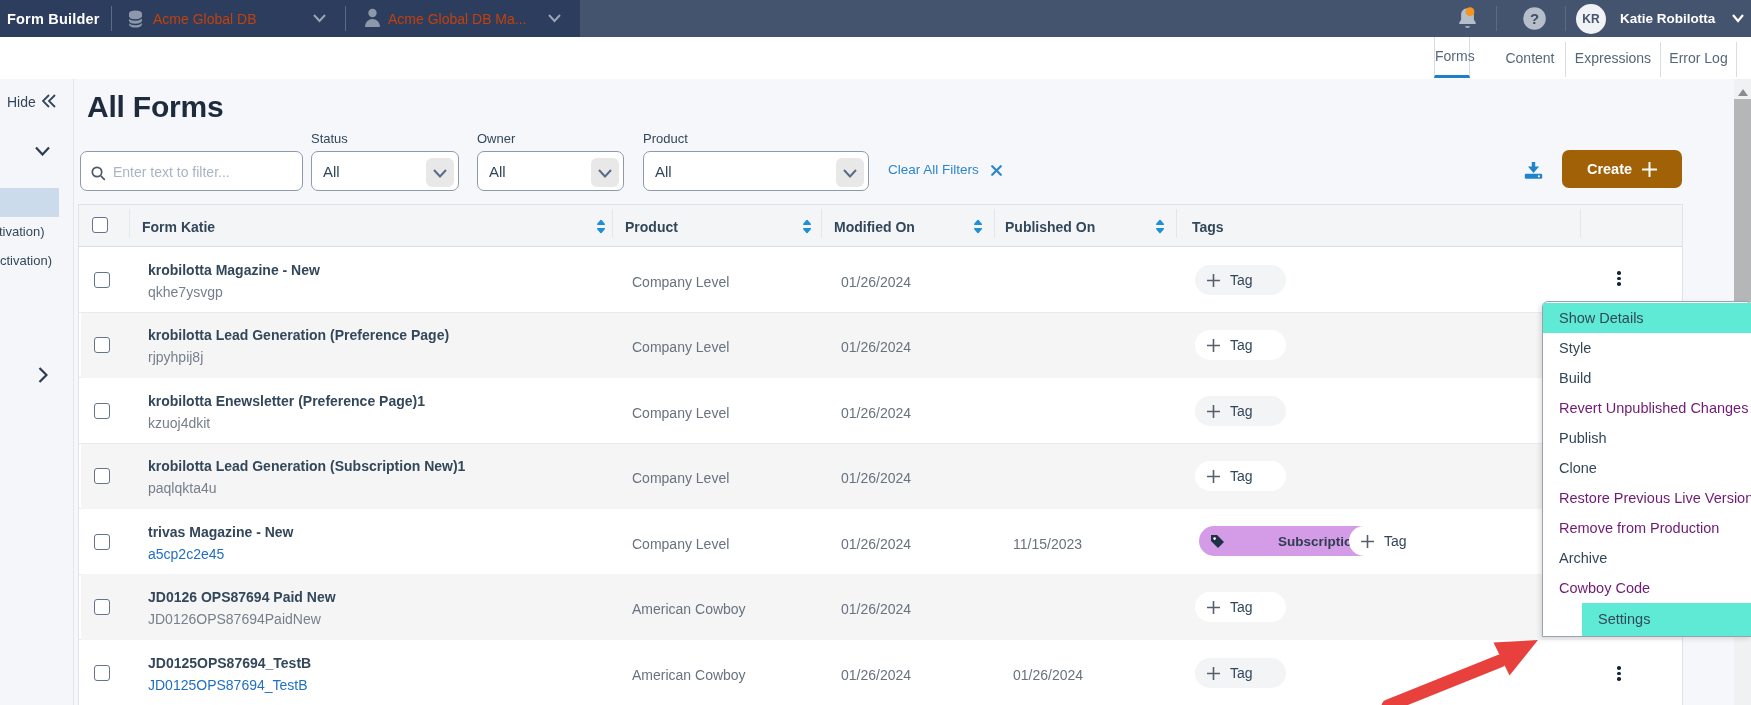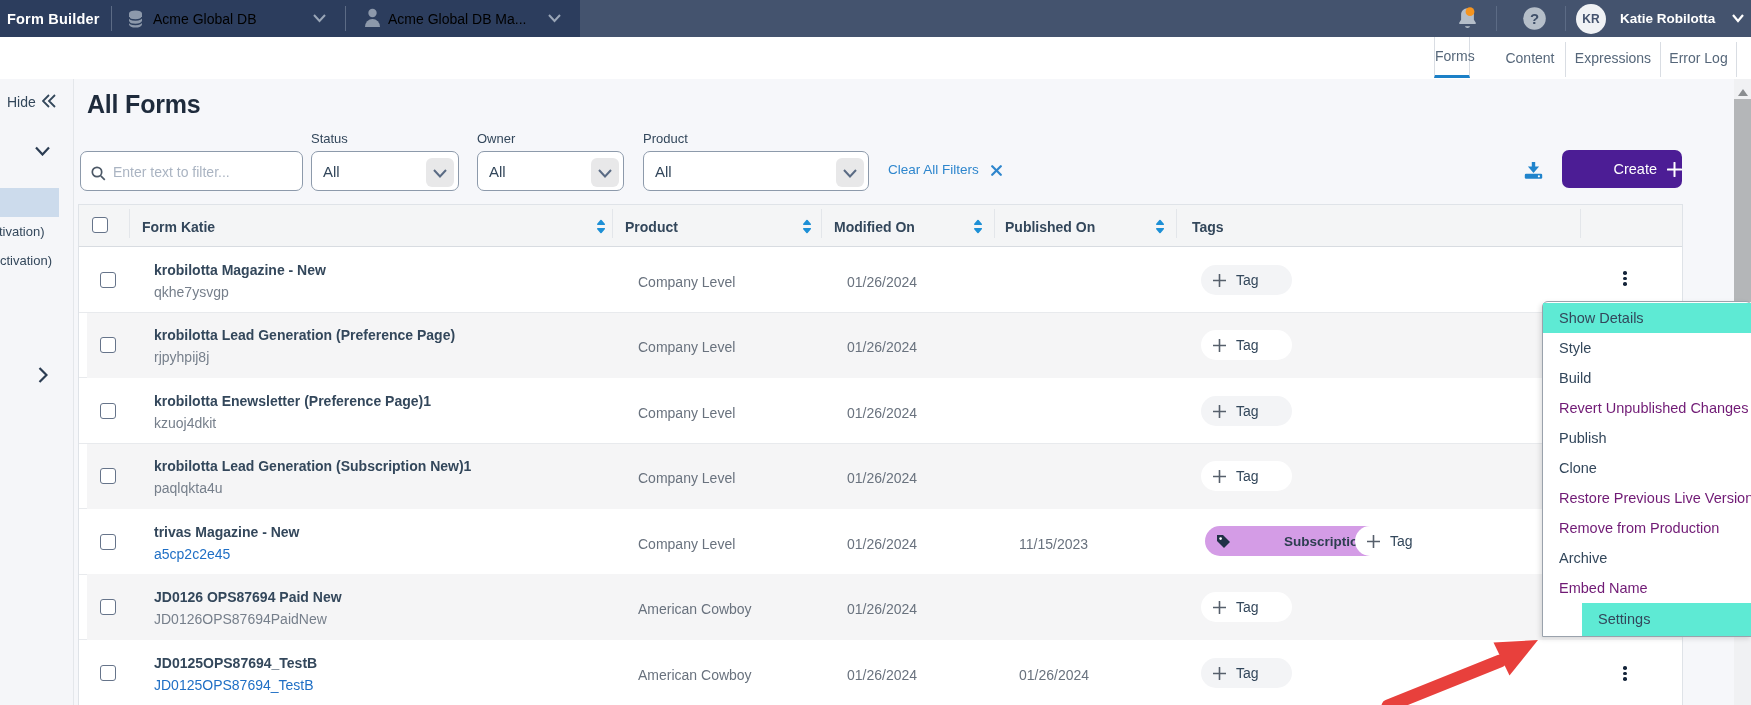--- a/index.html
+++ b/index.html
@@ -5,21 +5,21 @@
 * { margin:0; padding:0; box-sizing:border-box; }
 html,body { width:1751px; height:705px; overflow:hidden; }
 body { font-family:"Liberation Sans", sans-serif; position:relative; background:#f6f7fa; }
 .abs { position:absolute; }
 
 
 #nav { left:0; top:0; width:1751px; height:37px; background:#44536e; }
 #nav-dark { left:0; top:0; width:580px; height:37px; background:#2c3d5d; }
 .nav-sep { top:6px; width:1px; height:25px; background:#5c6b85; }
 #nav-title { left:7px; top:11px; color:#fff; font-size:14.5px; font-weight:bold; letter-spacing:0.2px; }
-.nav-sel-text { top:11px; color:#000000; font-size:14px; }
+.nav-sel-text { top:11px; color:#c2410c; font-size:14px; }
 .nav-icon { top:8px; }
 
 
 #bell { left:1456px; top:7px; }
 #help { left:1523px; top:7px; }
 #avatar { left:1576px; top:4px; width:30px; height:30px; border-radius:50%; background:#f0f2f5; text-align:center; line-height:30px; font-size:12px; font-weight:bold; color:#44536e; }
 #username { left:1620px; top:11px; color:#fff; font-size:13.5px; font-weight:bold; }
 
 
 #tabbar { left:0; top:37px; width:1751px; height:42px; background:#fff; }
@@ -27,41 +27,41 @@
 .tab { top:37px; height:42px; line-height:42px; color:#56677a; font-size:14px; text-align:center; }
 #tab-forms { left:1434px; width:36px; border-left:1px solid #d9dde3; border-right:1px solid #d9dde3; border-bottom:3px solid #1b80c7; line-height:39px; height:41px; }
 
 
 #sidebar { left:0; top:79px; width:74px; height:626px; background:#f5f6f9; border-right:1px solid #e4e7eb; }
 #hide-lbl { left:7px; top:94px; font-size:14px; color:#33475b; }
 #side-sel { left:0; top:188px; width:59px; height:29px; background:#ccdbec; }
 .side-cut { color:#33475b; font-size:13px; }
 
 
-#h1 { left:87px; top:90px; font-size:25px; font-weight:bold; color:#1e2b3c; letter-spacing:-0.2px; }
+#h1 { left:87px; top:90px; font-size:30px; font-weight:bold; color:#1e2b3c; letter-spacing:-0.2px; }
 
 
 .flabel { top:131px; font-size:13px; color:#33475b; }
 .fbox { top:151px; height:40px; background:#fff; border:1px solid #8d9aab; border-radius:7px; }
 #search { left:80px; width:223px; }
 #search .ph { position:absolute; left:32px; top:12px; color:#aab4c2; font-size:14px; }
 .dropdown .val { position:absolute; left:11px; top:11px; color:#33475b; font-size:15px; }
 .dd-btn { position:absolute; right:4px; top:6px; width:28px; height:29px; background:#e8e8e9; border-radius:6px; }
 #clear { left:888px; top:162px; color:#2e86cd; font-size:13.5px; }
 
 
 #dl { left:1524px; top:162px; }
-#create { left:1562px; top:150px; width:120px; height:38px; background:#4c1d95; border-radius:7px; color:#fff; font-size:14.5px; display:flex; align-items:center; justify-content:flex-end; gap:10px; }
+#create { left:1562px; top:150px; width:120px; height:38px; background:#a16207; border-radius:7px; color:#fff; font-size:14.5px; display:flex; align-items:center; justify-content:center; gap:10px;font-weight:bold; }
 
 
 #table { left:78px; top:204px; width:1605px; height:501px; background:#fff; border:1px solid #dfe3e8; border-bottom:none; }
 #thead { left:0; top:0; width:1603px; height:42px; background:#f4f5f6; border-bottom:1px solid #d8dce1; }
 .th { top:14px; font-size:14px; font-weight:bold; color:#33475b; }
 .hdiv { top:4px; width:1px; height:29px; background:#e3e6ea; }
-.row { left:8px; width:1603px; height:66px;text-decoration:underline; }
+.row { left:2px; width:1603px; height:66px;text-decoration:underline; }
 .row.grey { background:#f5f5f6; }
 .rborder { left:0; width:1603px; height:1px; background:#e8eaed; }
 .rtitle { font-size:14px; font-weight:bold; color:#33475b; }
 .rid { font-size:14px; color:#767f8b; }
 .rid.link { color:#1f6fc5; }
 .rval { font-size:14px; color:#69727e; }
 .cb { width:16px; height:16px; background:#fff; border:1.5px solid #66748a; border-radius:3px; }
 .pill { height:30px; border-radius:15px; font-size:14px; color:#33475b; display:inline-flex; align-items:center; }
 .pill.greybg { background:#f3f4f6; }
 .pill.whitebg { background:#fff; }
@@ -414,21 +414,21 @@
 <div class="abs" id="menu">
   <div class="abs mi hl" style="top:1px;">Show Details</div>
   <div class="abs mi" style="top:31px;">Style</div>
   <div class="abs mi" style="top:61px;">Build</div>
   <div class="abs mi dis" style="top:91px;">Revert Unpublished Changes</div>
   <div class="abs mi" style="top:121px;">Publish</div>
   <div class="abs mi" style="top:151px;">Clone</div>
   <div class="abs mi dis" style="top:181px;">Restore Previous Live Version</div>
   <div class="abs mi dis" style="top:211px;">Remove from Production</div>
   <div class="abs mi" style="top:241px;">Archive</div>
-  <div class="abs mi dis" style="top:271px;">Embed Name</div>
+  <div class="abs mi dis" style="top:271px;">Cowboy Code</div>
   <div class="abs mi hl" style="top:301px; height:33px; line-height:33px;margin-left:39px;">Settings</div>
 </div>
 
 <svg class="abs" style="left:1370px; top:620px;" width="180" height="90" viewBox="0 0 180 90">
   <g>
     <line x1="18" y1="86" x2="130" y2="41" stroke="#e8403c" stroke-width="13" stroke-linecap="round"></line>
     <polygon points="168,20 139.5,55.5 123.5,22.5" fill="#e8403c"></polygon>
   </g>
 </svg>
 

